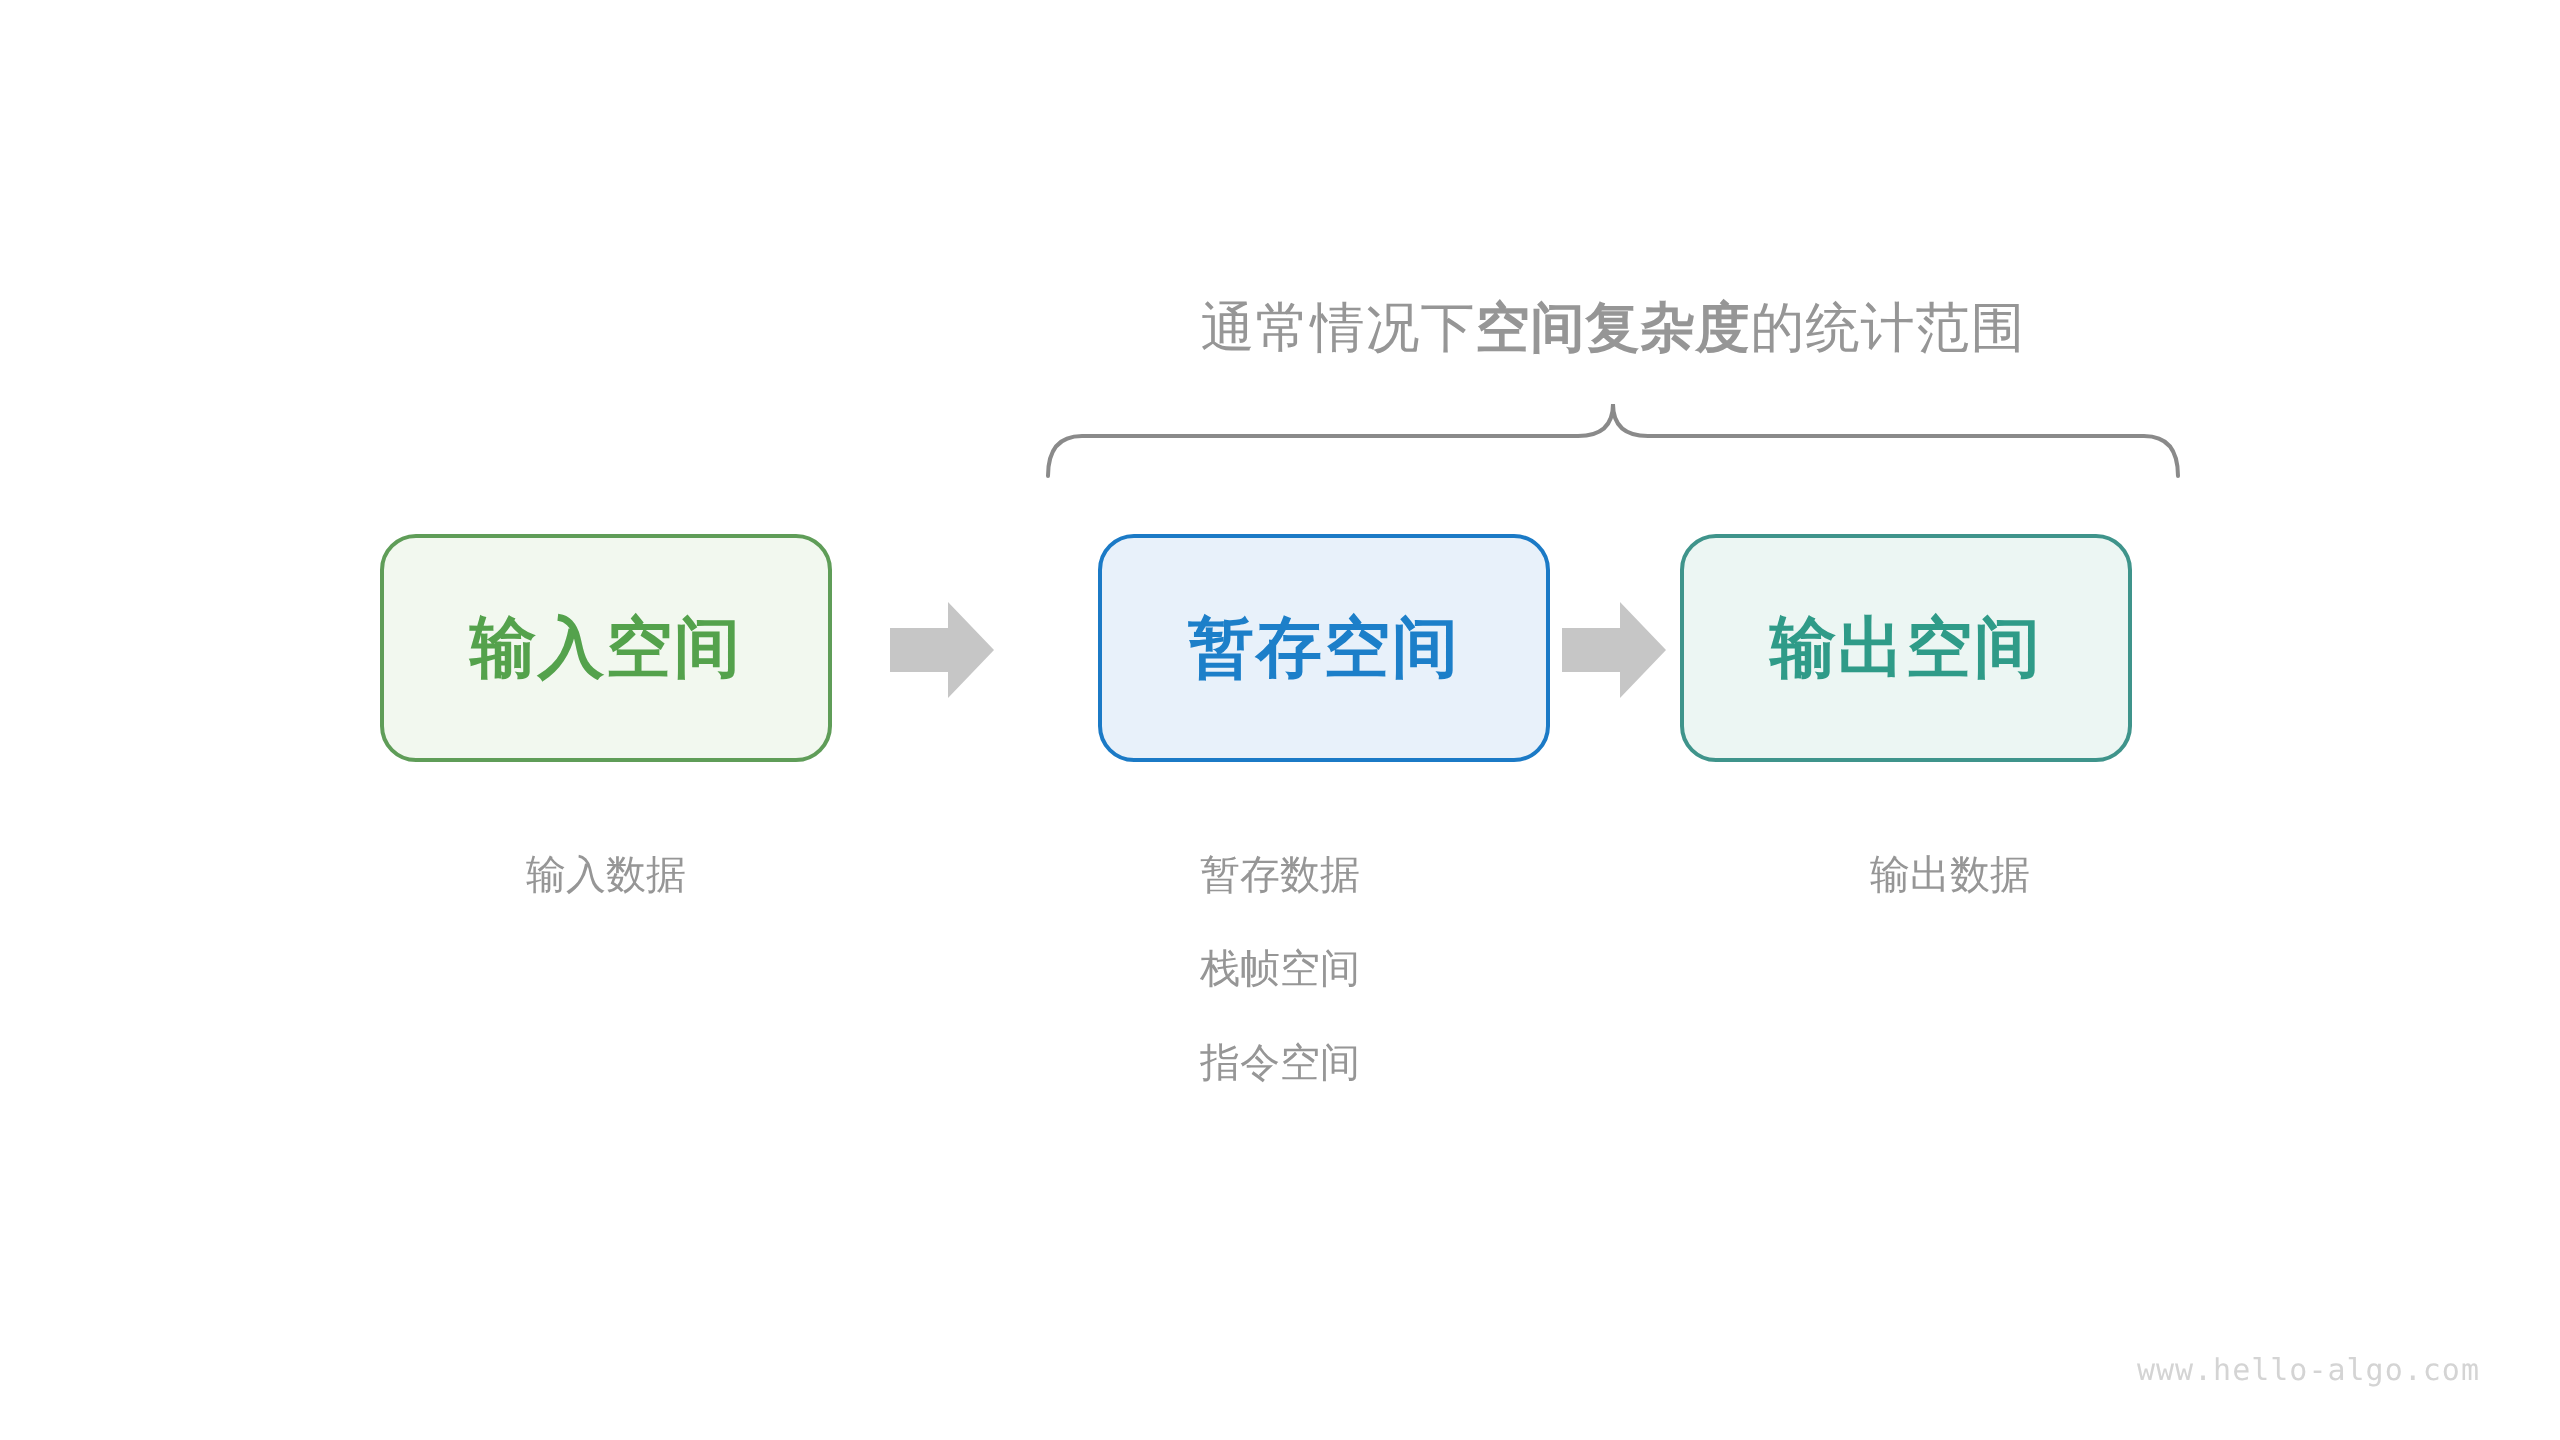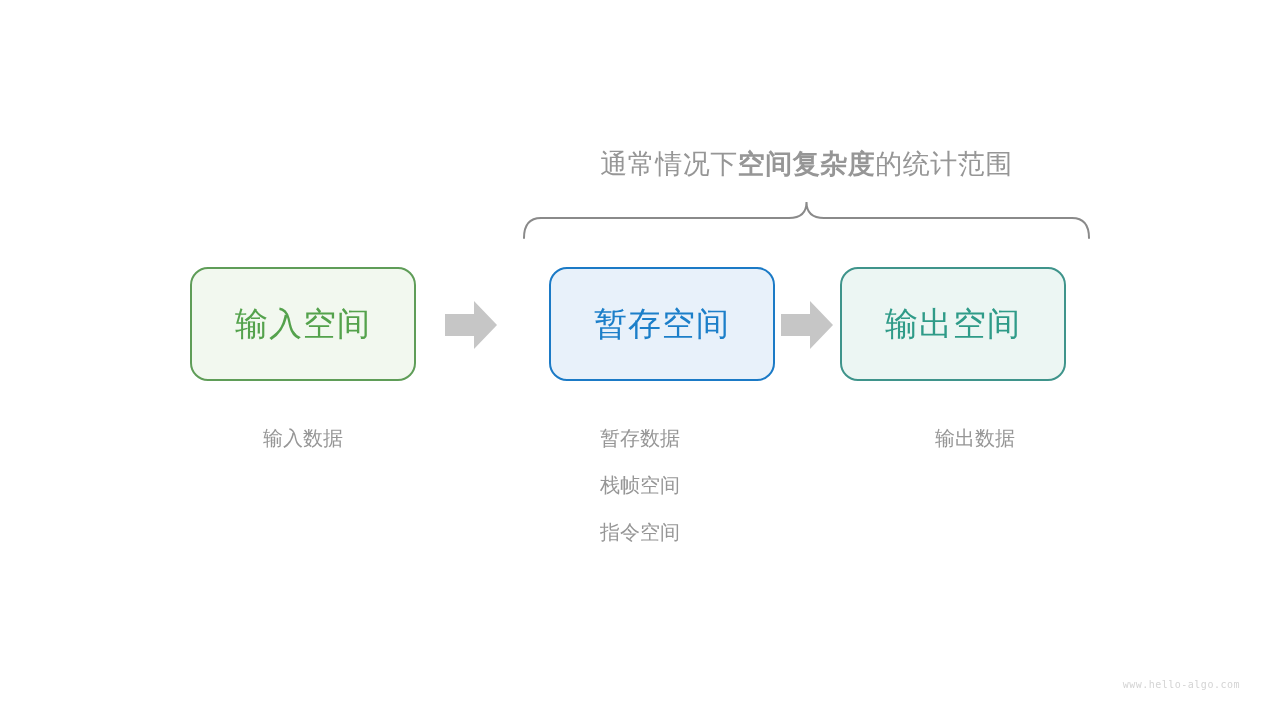--- a/index.html
+++ b/index.html
@@ -46,21 +46,21 @@
     position: absolute;
     top: 267px;
     width: 226px;
     height: 114px;
     border: 2px solid #888;
     border-radius: 18px;
     display: flex;
     align-items: center;
     justify-content: center;
     font-size: 33px;
-    font-weight: normal;
+    font-weight: bold;
     letter-spacing: 1px;
     white-space: nowrap;
   }
   .box-input  { left: 190px; }
   .box-temp   { left: 549px; }
   .box-output { left: 840px; }
   .arrow-svg {
     position: absolute;
     top: 301px;
     width: 52px;
@@ -85,21 +85,21 @@
     line-height: 30px;
     color: var(--muted);
     text-align: center;
     white-space: nowrap;
   }
   .watermark {
     position: absolute;
     top: 676px;
     right: 40px;
     font-family: "DejaVu Sans Mono", "Liberation Mono", monospace;
-    font-size: 10px;
+    font-size: 15px;
     line-height: 18px;
     color: var(--watermark);
     letter-spacing: 0.5px;
   }
 </style>
 </head>
 <body>
 
 <div class="canvas">
 

